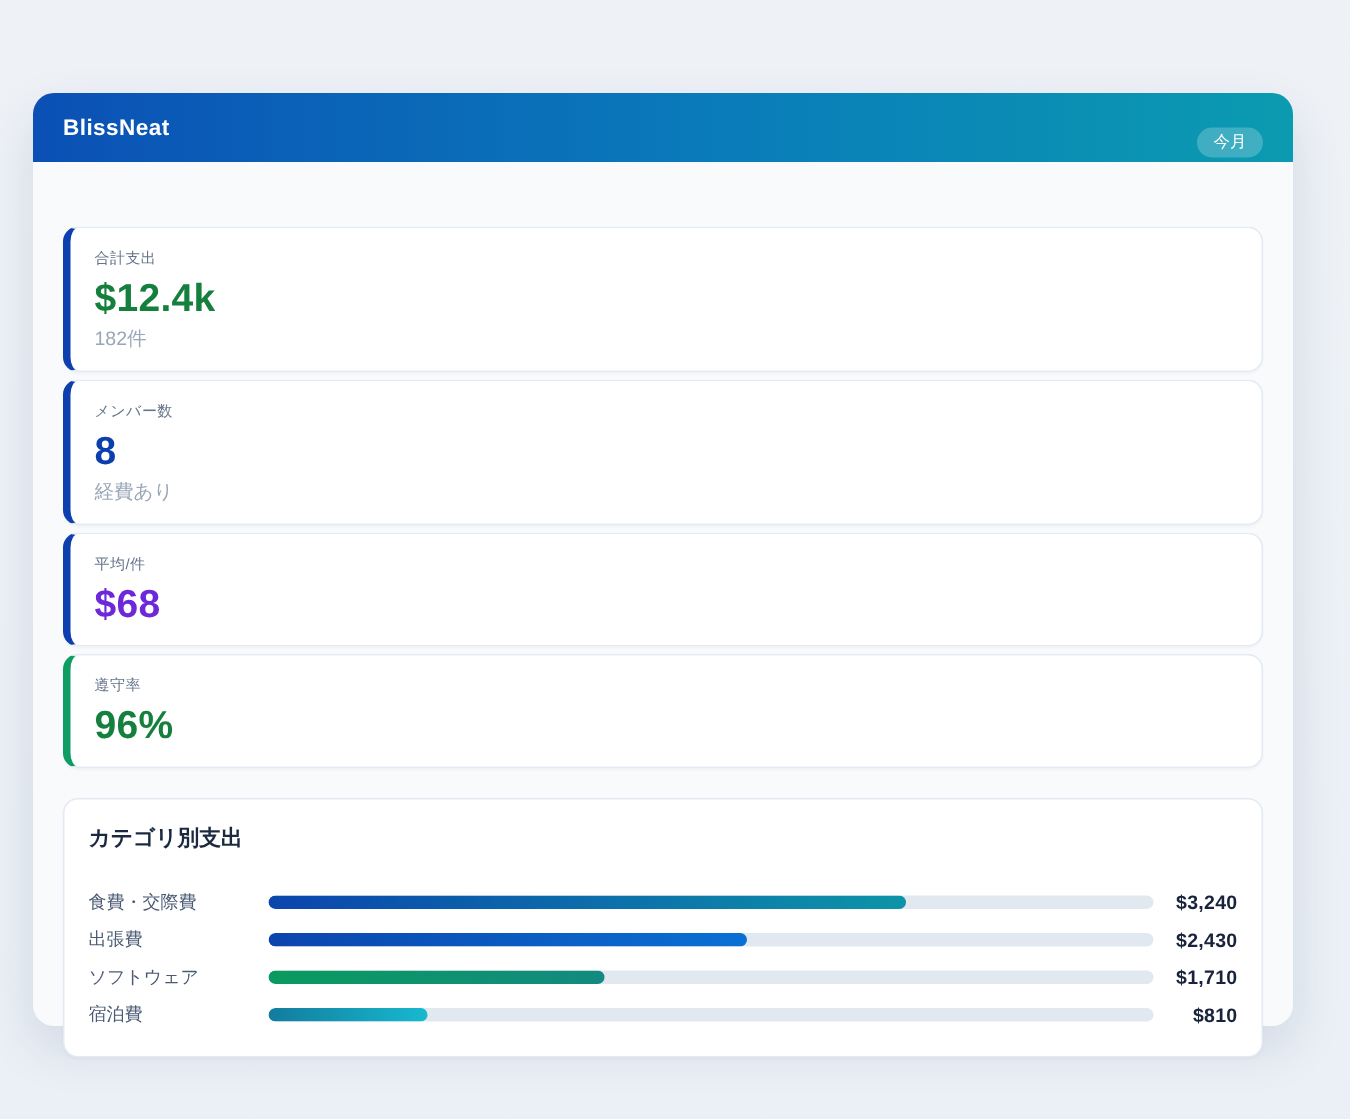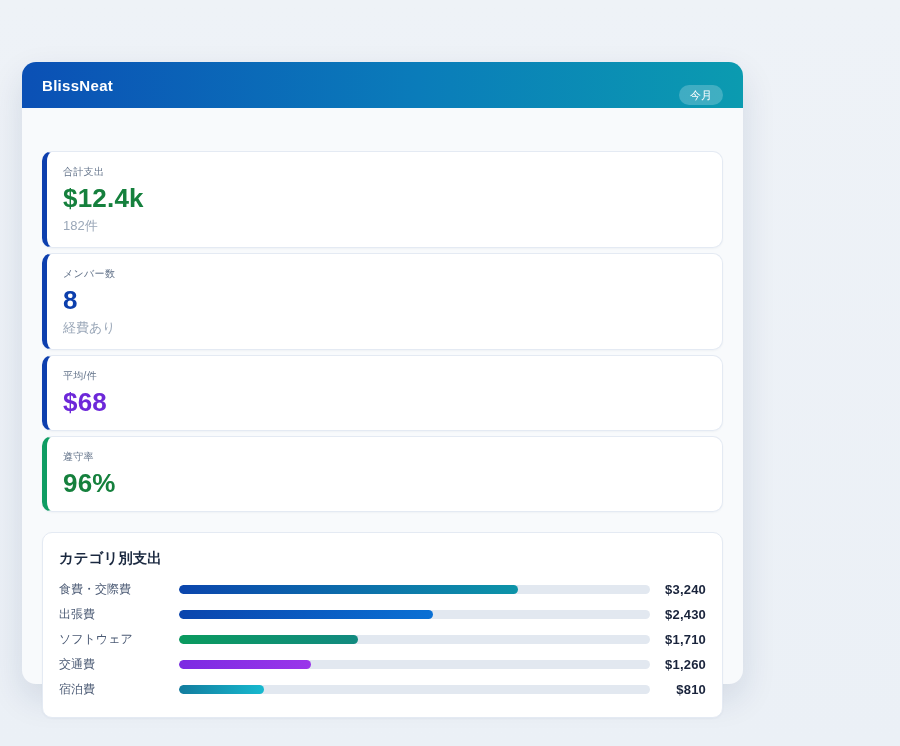--- a/index.html
+++ b/index.html
@@ -6,21 +6,21 @@
   html, body { width: 900px; height: 746px; }
   body {
     font-family: "Liberation Sans", "DejaVu Sans", sans-serif;
     background: linear-gradient(180deg, #eef2f7 0%, #ebf0f6 100%);
     position: relative;
     overflow: hidden;
   }
   .panel {
     position: absolute;
     left: 22px; top: 62px;
-    width: 721px; height: 622px;
+    width: 840px; height: 622px;
     background: #f8fafc;
     border-radius: 14px;
     box-shadow: 0 14px 34px rgba(15, 40, 90, 0.12);
   }
   .header {
     height: 46px;
     border-radius: 14px 14px 0 0;
     background: linear-gradient(90deg, #0b50b5 0%, #0a7cba 55%, #0b9bb0 100%);
     display: flex;
     align-items: center;
@@ -78,21 +78,21 @@
     background: #ffffff;
     border: 1px solid #e4eaf3;
     border-radius: 10px;
     padding: 16px 16px 15px 16px;
     box-shadow: 0 1px 2px rgba(20, 40, 80, 0.04);
   }
   .card-title {
     font-size: 14.5px;
     font-weight: bold;
     color: #1b2940;
-    margin-bottom: 9px;
+    margin-bottom: 21px;
   }
   .cat-row {
     display: grid;
     grid-template-columns: 120px 1fr 56px;
     align-items: center;
     height: 25px;
   }
   .cat-label {
     font-size: 12px;
     color: #4b5a74;
@@ -162,27 +162,20 @@
             <div class="cat-amount">$2,430</div>
           </div>
           <div class="cat-row">
             <div class="cat-label">ソフトウェア</div>
             <div class="bar-track">
               <div class="bar-fill" style="width: 38%; background: linear-gradient(90deg, rgb(10, 154, 94), rgb(18, 138, 128));"></div>
             </div>
             <div class="cat-amount">$1,710</div>
           </div>
           <div class="cat-row">
-            <div class="cat-label">交通費</div>
-            <div class="bar-track">
-              <div class="bar-fill" style="width: 28%; background: linear-gradient(90deg, rgb(124, 43, 226), rgb(154, 53, 234));"></div>
-            </div>
-            <div class="cat-amount">$1,260</div>
-          </div>
-          <div class="cat-row">
             <div class="cat-label">宿泊費</div>
             <div class="bar-track">
               <div class="bar-fill" style="width: 18%; background: linear-gradient(90deg, rgb(18, 124, 158), rgb(23, 185, 207));"></div>
             </div>
             <div class="cat-amount">$810</div>
           </div>
         </div>
     </div>
   </div>
 </div>

